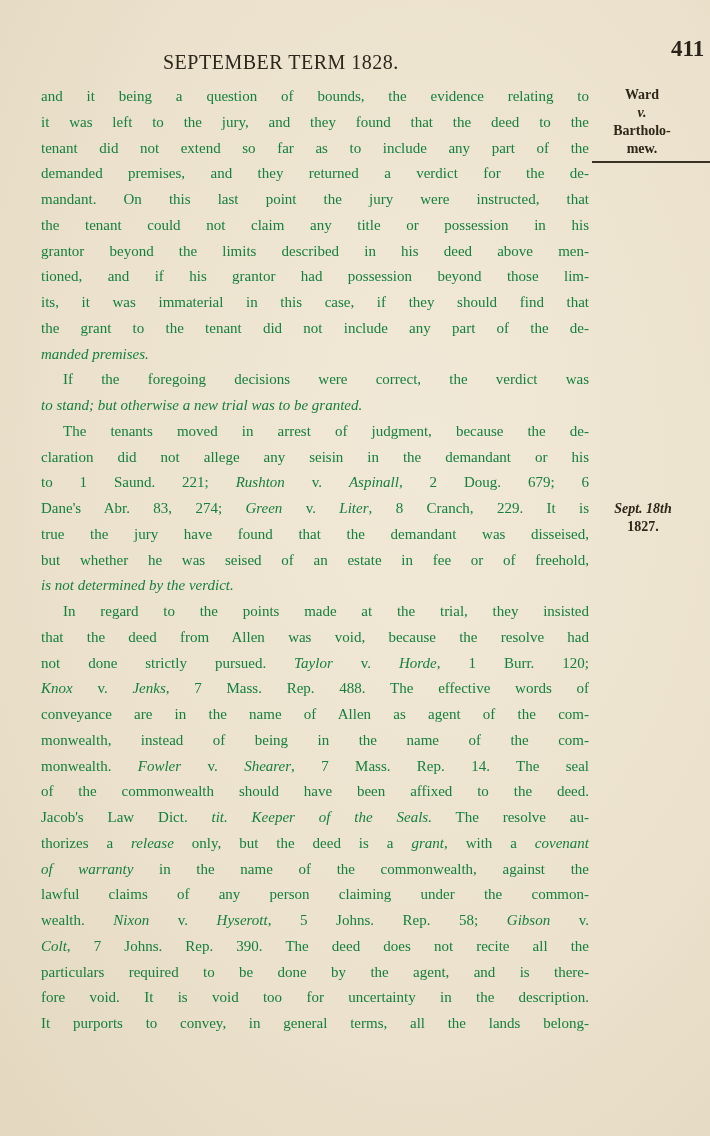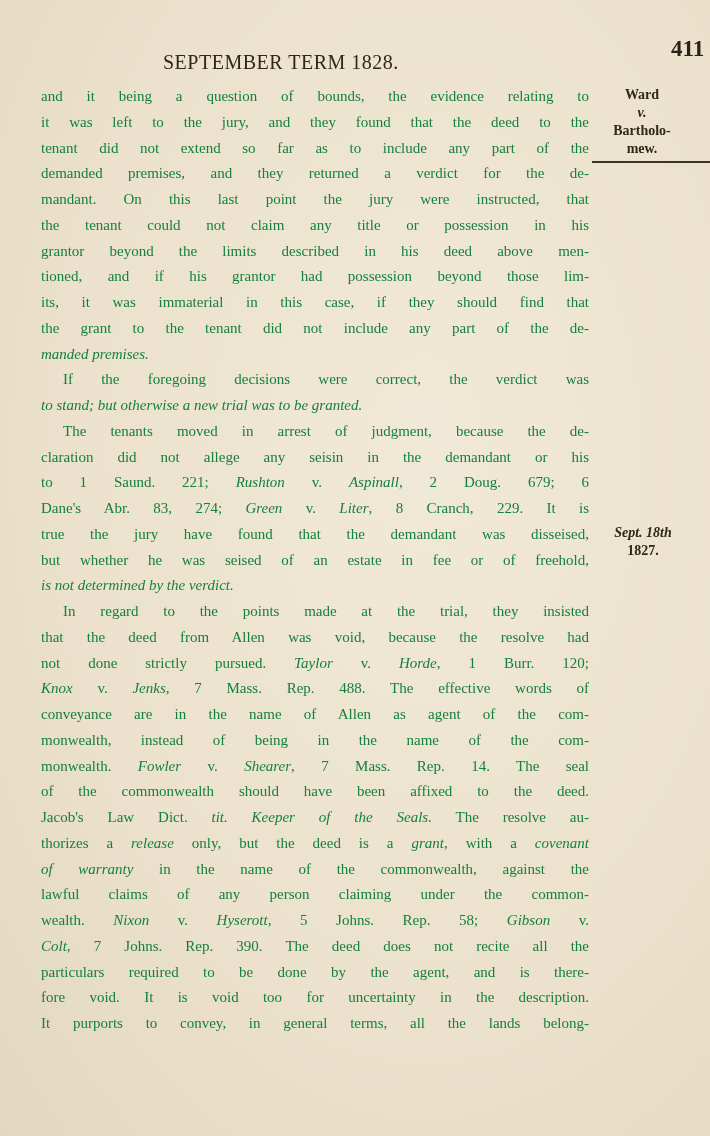--- a/index.html
+++ b/index.html
@@ -31,21 +31,21 @@
     .line.indent { padding-left: 22px; }
     i, .it { font-style: italic; }
     .margin-note {
       position: absolute; font-size: 14px; line-height: 18px; text-align: center; color: #2f2819; font-weight: bold;
     }
     .margin-1 { left: 597px; top: 86px; width: 90px; }
     .margin-rule {
       position: absolute; left: 592px; top: 161px; width: 118px; height: 0;
       border-top: 2px solid #3a3226;
     }
-    .margin-2 { left: 598px; top: 500px; width: 90px; margin-top: 24px; }
+    .margin-2 { left: 598px; top: 500px; width: 90px; }
   </style>
 </head>
 <body>
 
 <div class="header">
   <span class="running-head">SEPTEMBER TERM 1828.</span>
   <span class="page-number">411</span>
 </div>
 
 <div class="margin-note margin-1">

